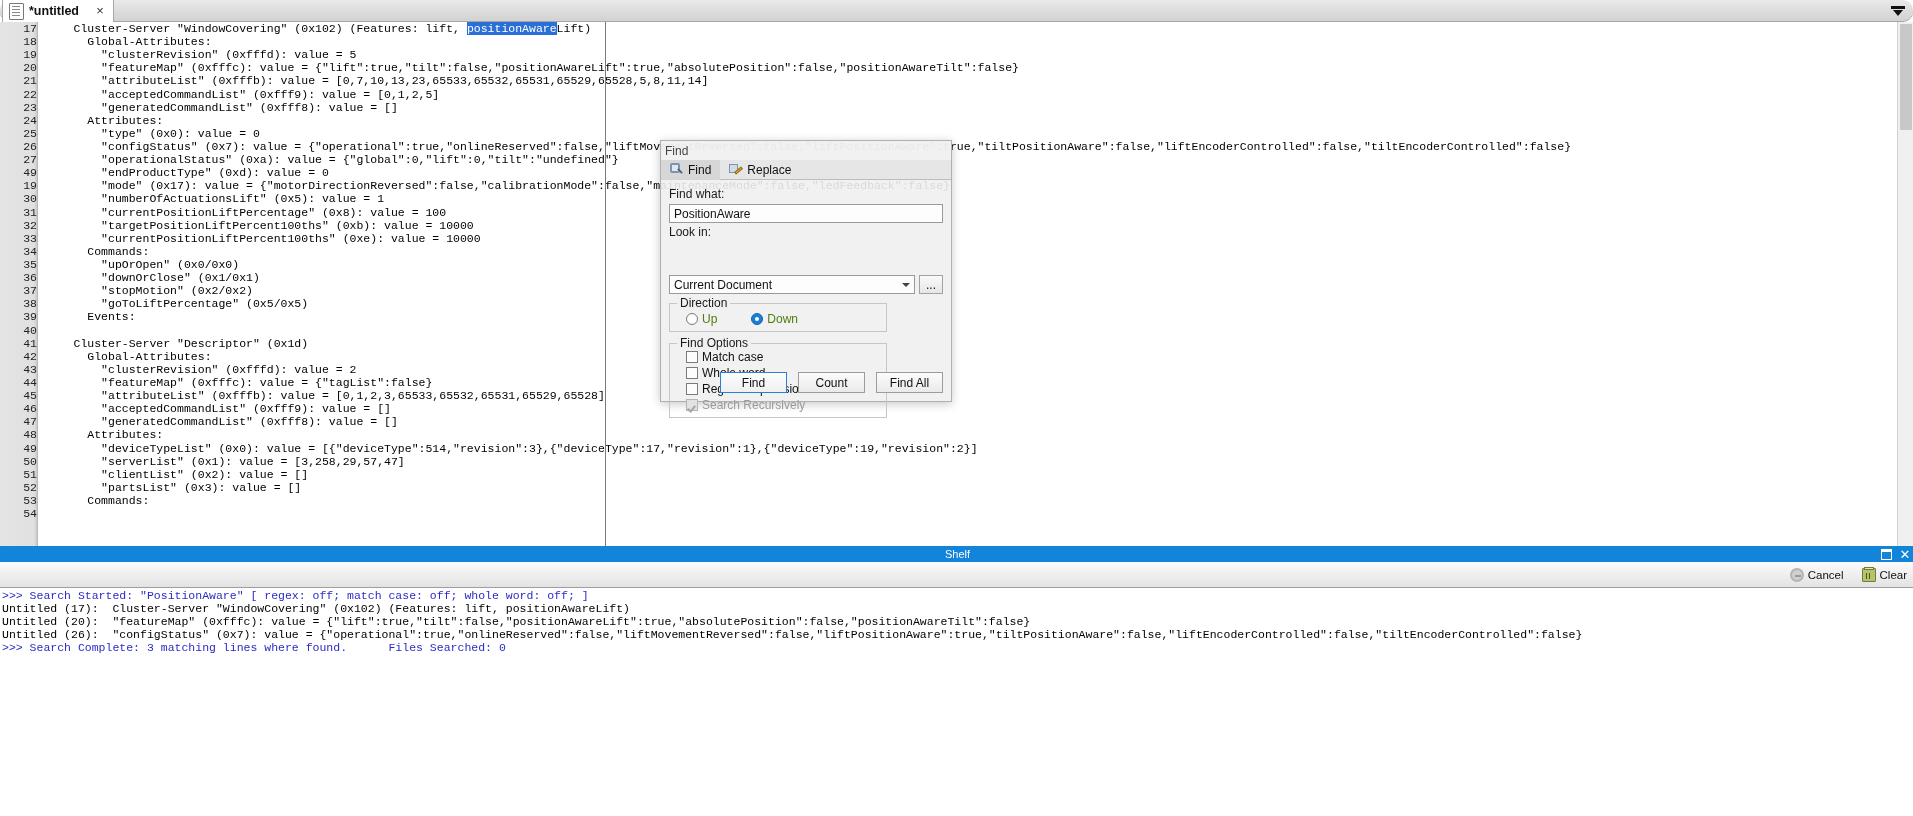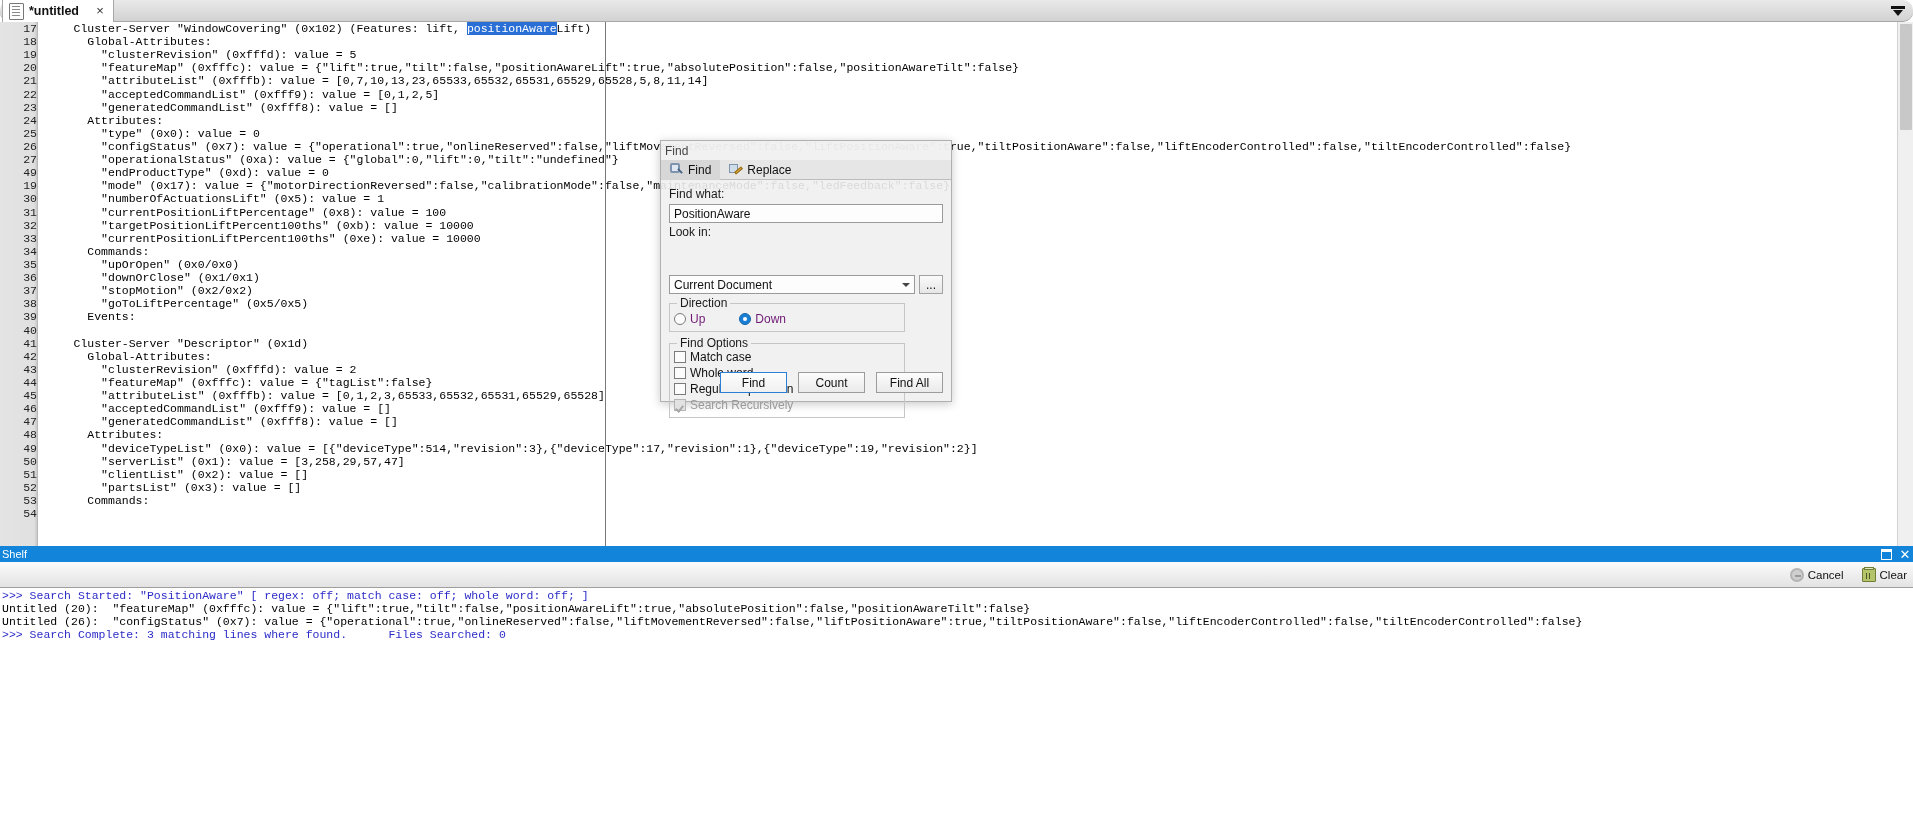--- a/index.html
+++ b/index.html
@@ -98,21 +98,21 @@
 
   
   .shelf{
     position:absolute;left:0;top:546px;width:1913px;height:270px;
     background:#ffffff;
   }
   .shelf-title{
     position:absolute;left:0;top:0;width:1913px;height:16px;
     background:#1284da;color:#fff;
     font-size:11px;display:flex;align-items:center;
-    padding-left:2px;box-sizing:border-box;
+    padding-left:2px;box-sizing:border-box;justify-content:center;
   }
   .shelf-title .st-label{font-size:11px;line-height:16px;}
   .shelf-title .st-btns{
     position:absolute;right:2px;top:0;height:16px;display:flex;align-items:center;gap:7px;
   }
   .st-ico{width:11px;height:11px;position:relative;cursor:pointer;}
   .st-ico.max{border:1.5px solid #fff;box-sizing:border-box;}
   .st-ico.max:before{content:"";position:absolute;left:0;top:0;right:0;height:2px;background:#fff;}
   .st-ico.close{font-size:13px;line-height:11px;color:#fff;text-align:center;
     width:12px;border:none;font-family:"Liberation Sans",sans-serif;}
@@ -214,29 +214,29 @@
   .fd-select .chev{
     width:0;height:0;border-left:4px solid transparent;border-right:4px solid transparent;
     border-top:4px solid #444;
   }
   .fd-ellipsis{
     width:24px;height:19px;background:linear-gradient(to bottom,#fafafa,#e6e6e6);
     border:1px solid #a2a2a2;box-sizing:border-box;font-size:12px;
     display:flex;align-items:center;justify-content:center;cursor:pointer;color:#111;
   }
   .fd-group{
-    border:1px solid #c6c6c6;margin-top:9px;padding:4px 8px 5px 4px;position:relative;
-    box-sizing:border-box;width:236px;
+    border:1px solid #c6c6c6;margin-top:9px;padding:4px 8px 5px 16px;position:relative;
+    box-sizing:border-box;width:218px;
   }
   .fd-group > .gl{
     position:absolute;left:7px;top:-8px;background:#f0f0f0;padding:0 3px;
     font-size:12px;color:#1a1a1a;
   }
   .radio-row{display:flex;align-items:center;gap:34px;margin-top:4px;}
-  .rad{display:flex;align-items:center;gap:4px;font-size:12px;color:#701a75;cursor:pointer;}
+  .rad{display:flex;align-items:center;gap:4px;font-size:12px;color:#4d7c0f;cursor:pointer;}
   .rad .dot{
     width:12px;height:12px;border-radius:50%;border:1px solid #7b7b7b;background:#fcfcfc;
     box-sizing:border-box;position:relative;flex:0 0 auto;
   }
   .rad.on .dot{background:#1a7fd4;border-color:#1167ad;}
   .rad.on .dot:after{
     content:"";position:absolute;left:3px;top:3px;width:4px;height:4px;border-radius:50%;background:#fff;
   }
   .chk-row{display:flex;align-items:center;gap:4px;font-size:12px;color:#111;margin-top:2px;cursor:pointer;}
   .chk{
@@ -377,20 +377,21 @@
           <span>Cancel</span>
         </div>
         <div class="tb-btn">
           <span class="ic clear"></span>
           <span>Clear</span>
         </div>
       </div>
     </div>
     <div class="shelf-out" id="shelfOut">
         <div class="oline blue">&gt;&gt;&gt; Search Started: "PositionAware" [ regex: off; match case: off; whole word: off; ]</div>
+        <div class="oline black">Untitled (17):  Cluster-Server "WindowCovering" (0x102) (Features: lift, positionAwareLift)</div>
         <div class="oline black">Untitled (20):  "featureMap" (0xfffc): value = {"lift":true,"tilt":false,"positionAwareLift":true,"absolutePosition":false,"positionAwareTilt":false}</div>
         <div class="oline black">Untitled (26):  "configStatus" (0x7): value = {"operational":true,"onlineReserved":false,"liftMovementReversed":false,"liftPositionAware":true,"tiltPositionAware":false,"liftEncoderControlled":false,"tiltEncoderControlled":false}</div>
         <div class="oline blue">&gt;&gt;&gt; Search Complete: 3 matching lines where found.      Files Searched: 0</div>
       </div>
   </div>
 
   <div class="finddlg">
     <div class="fd-title">
       <span>Find</span>
     </div>

